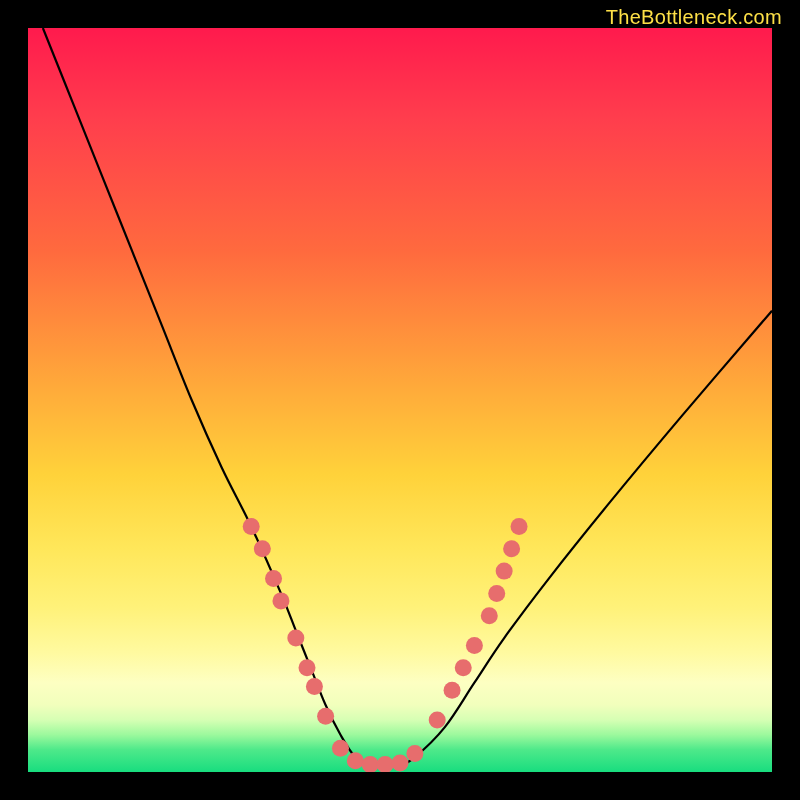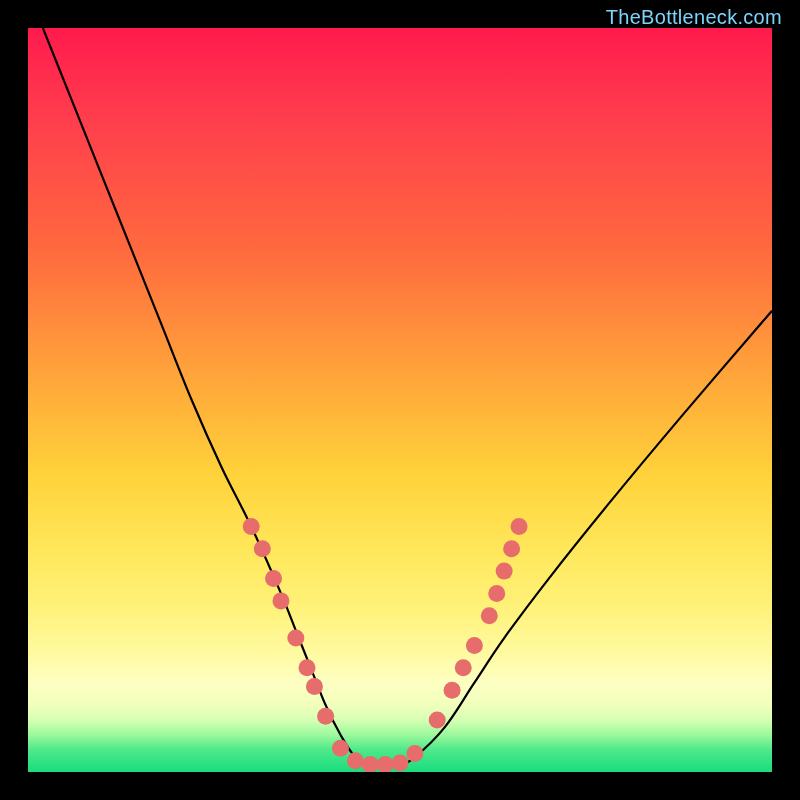--- a/index.html
+++ b/index.html
@@ -45,21 +45,21 @@
       #d6ffb4 93%,
       #9cf99d 95%,
       #4ee98a 97%,
       #18dd7f 100%
     );
   }
   .watermark {
     position: absolute;
     top: 6px;
     right: 18px;
-    color: #7dd3fc;
+    color: #fde047;
     font-size: 20px;
     font-weight: 500;
     letter-spacing: 0.3px;
     user-select: none;
   }
   svg.curve {
     position: absolute;
     inset: 0;
   }
 </style>

